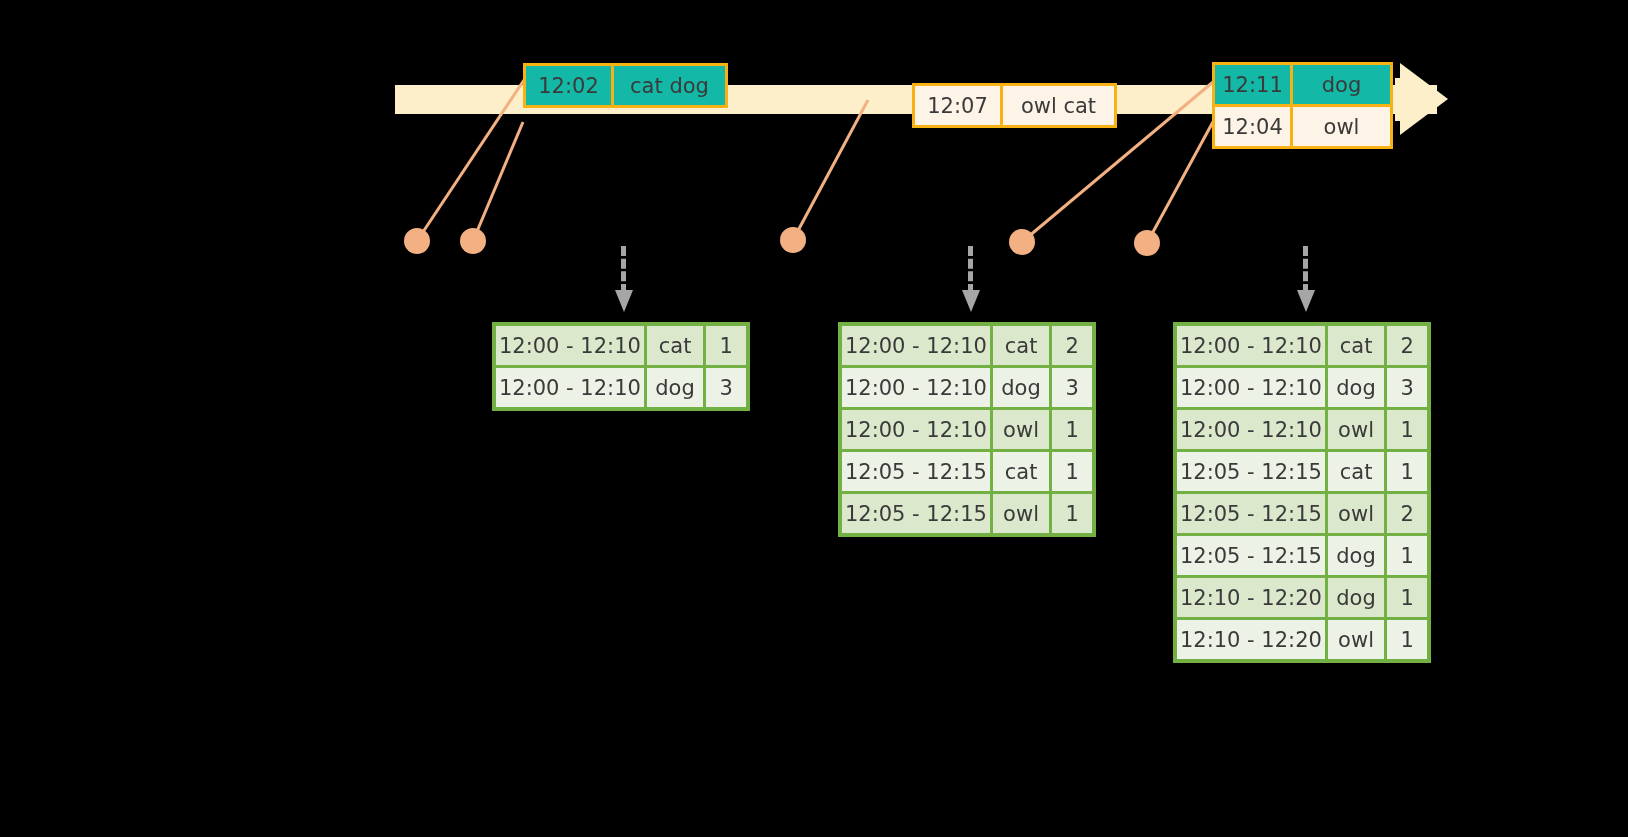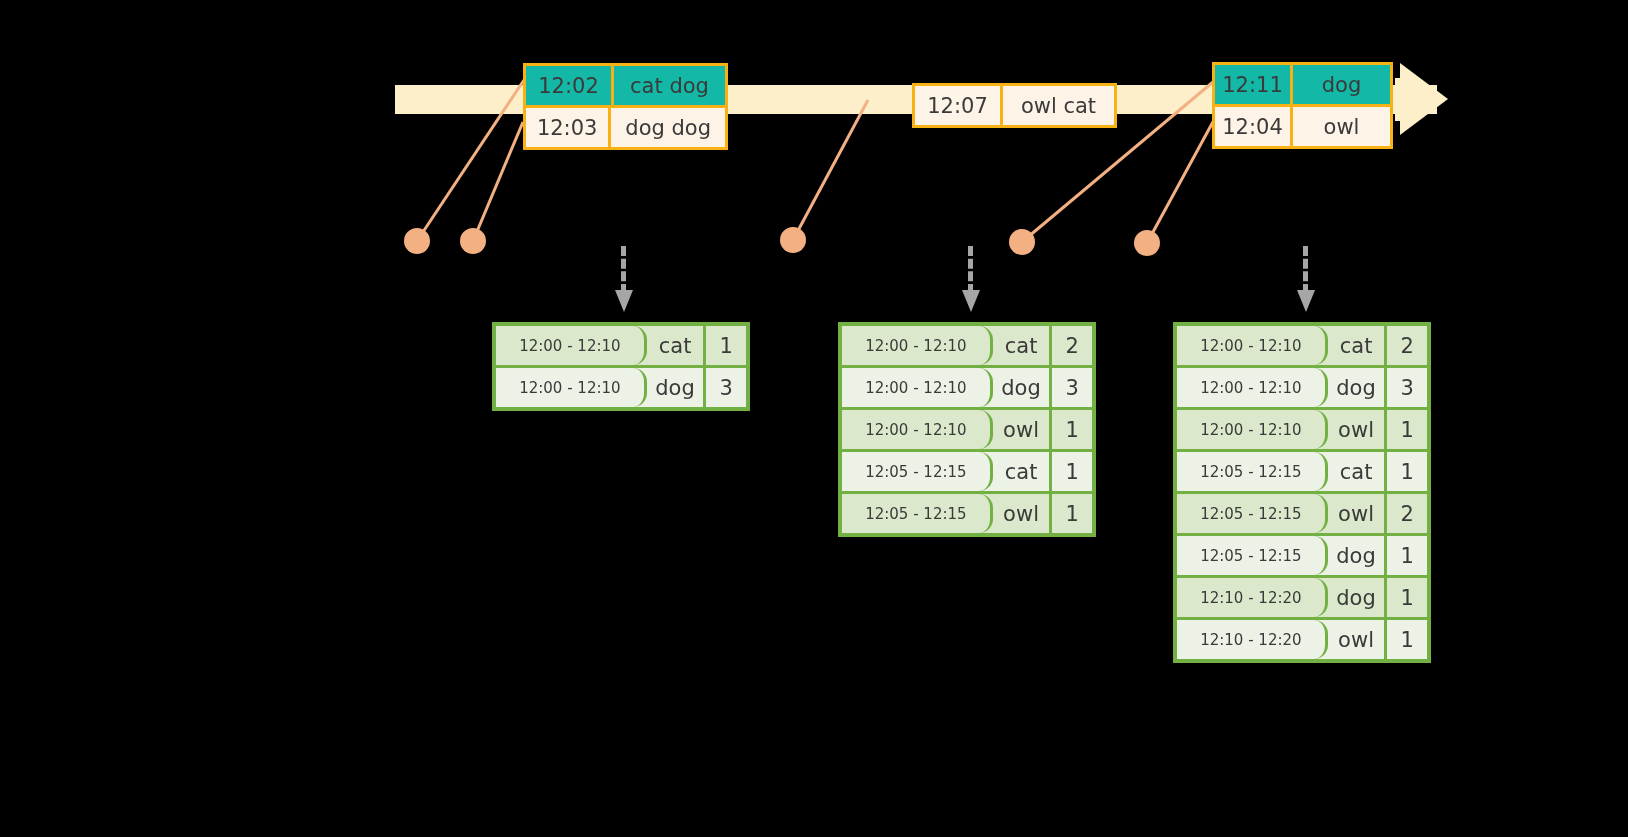--- a/index.html
+++ b/index.html
@@ -135,26 +135,25 @@
     flex-direction: row;
     height: 39px;
     align-items: stretch;
   }
   .rt-row + .rt-row { border-top: 3px solid #72B043; }
   .rt-group-sep { border-top-width: 5px; }
   .rt-window {
     display: flex;
     align-items: center;
     justify-content: center;
-    font-size: 15px;
+    font-size: 21px;
     color: #3a3a3a;
     border-right: 3px solid #72B043;
     box-sizing: border-box;
     white-space: nowrap;
-    border-radius: 14px;
   }
   .rt-key {
     display: flex;
     align-items: center;
     justify-content: center;
     font-size: 21px;
     color: #3a3a3a;
     border-right: 3px solid #72B043;
     box-sizing: border-box;
   }
@@ -197,24 +196,20 @@
     <line x1="793" y1="240" x2="868" y2="100" stroke="#F3B183" stroke-width="3"></line>
     <line x1="1022" y1="242" x2="1213" y2="82" stroke="#F3B183" stroke-width="3"></line>
     <line x1="1147" y1="243" x2="1214" y2="120" stroke="#F3B183" stroke-width="3"></line>
   </svg>
 
 <div class="event-box" id="event-box-1">
   <div class="event-row shade-a">
     <div class="event-time">12:02</div>
     <div class="event-payload">cat dog</div>
   </div>
-  <div class="event-row shade-b">
-    <div class="event-time">12:03</div>
-    <div class="event-payload">dog dog</div>
-  </div>
 </div>
 
 <div class="event-box" id="event-box-2">
   <div class="event-row shade-b">
     <div class="event-time">12:07</div>
     <div class="event-payload">owl cat</div>
   </div>
 </div>
 
 <div class="event-box" id="event-box-3">

